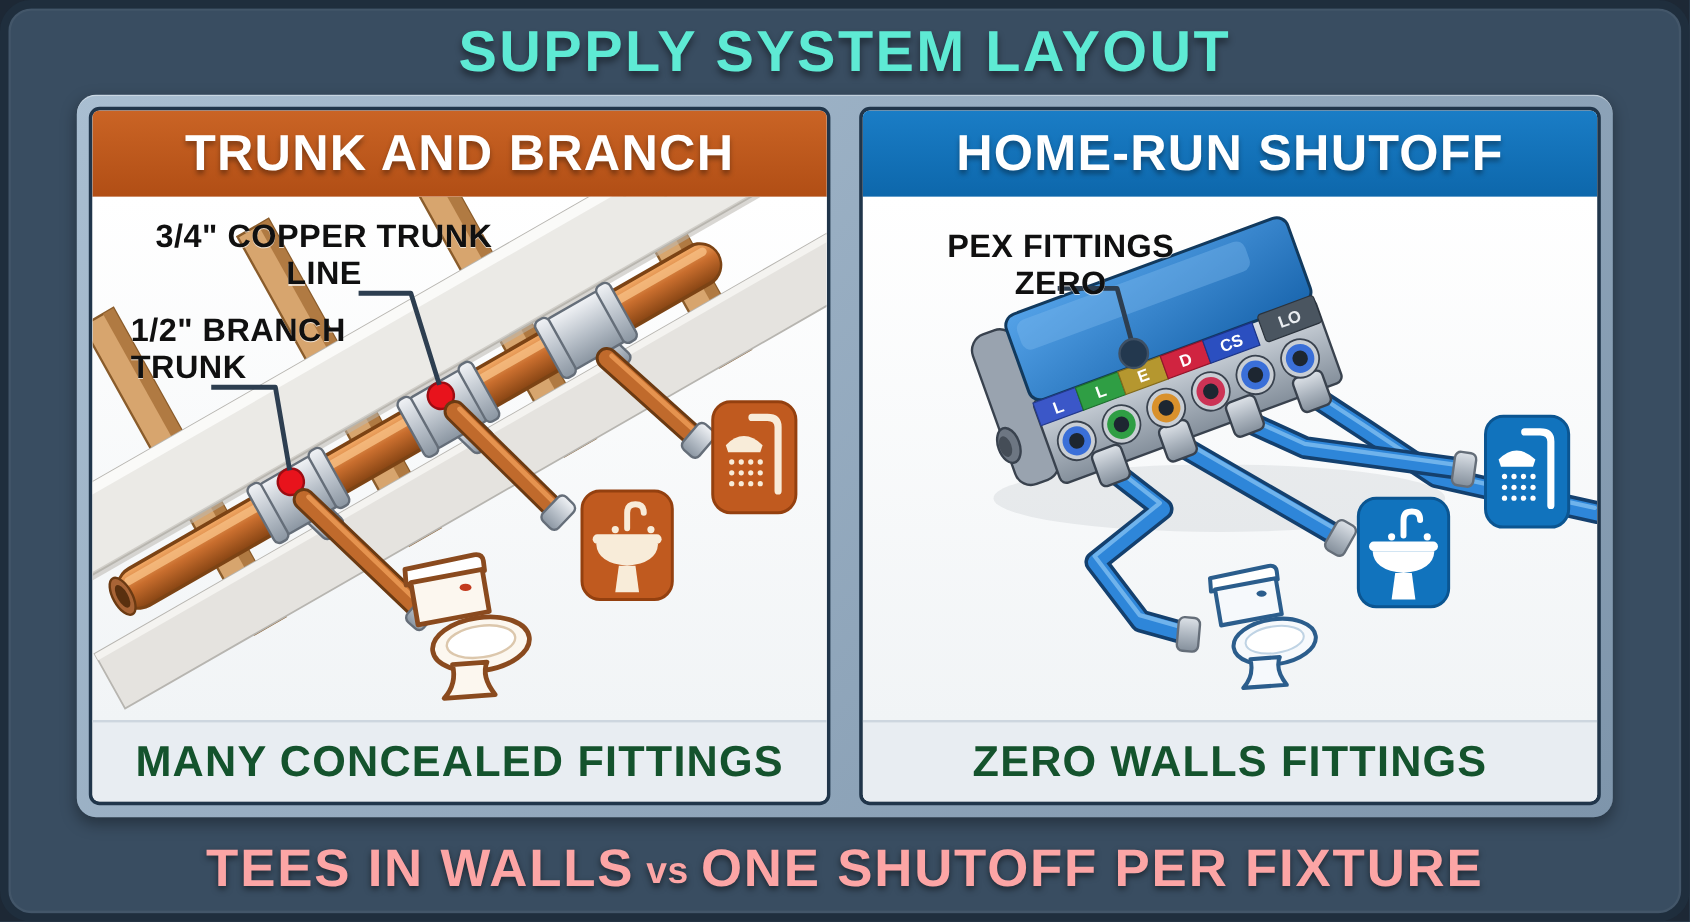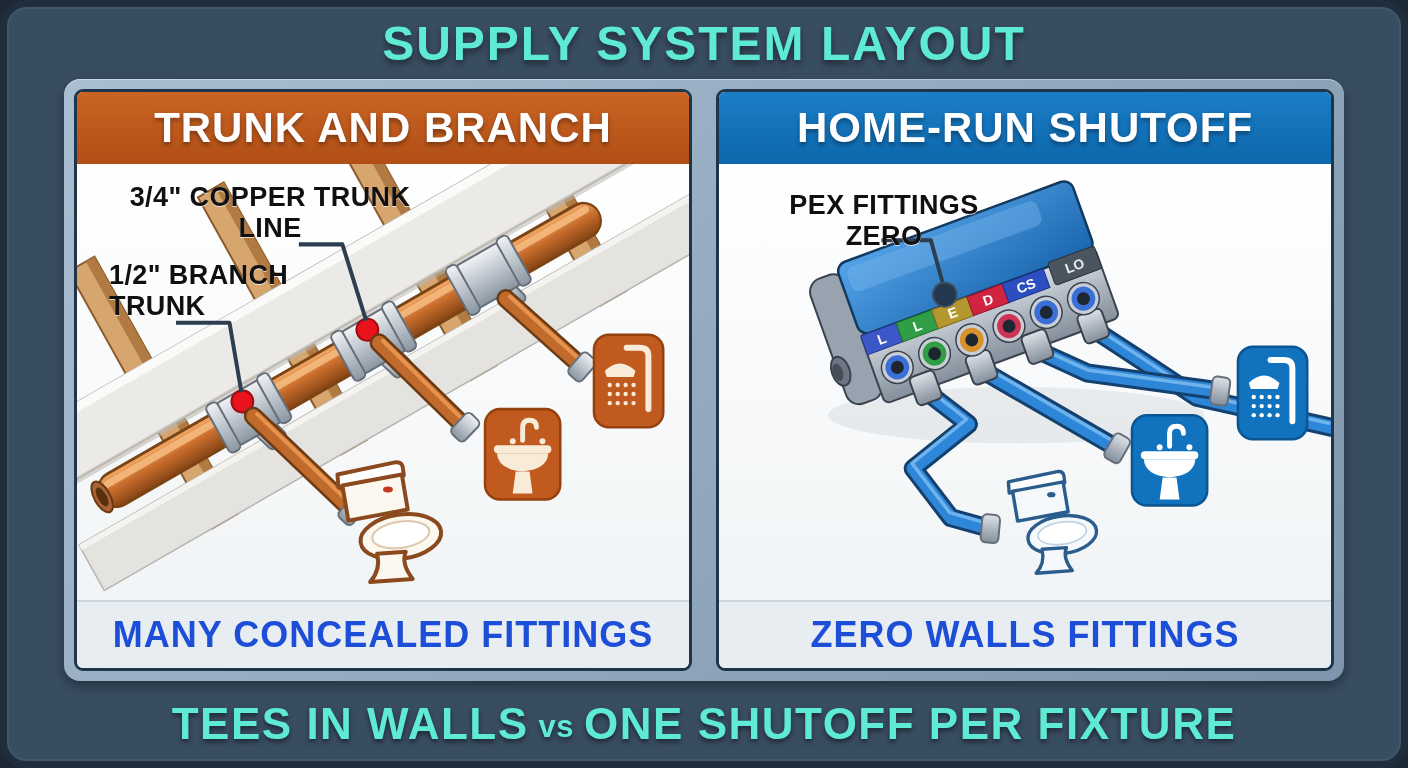--- a/index.html
+++ b/index.html
@@ -19,25 +19,25 @@
          border-radius:9px;overflow:hidden;background:#fff;min-width:0}
   .panel-header{height:72px;flex:0 0 72px;display:flex;align-items:center;justify-content:center;
          font-weight:bold;font-size:42px;color:#fff;letter-spacing:1px;
          text-shadow:0 3px 4px rgba(0,0,0,.35);white-space:nowrap}
   .panel-header.orange{background:linear-gradient(#ca6425,#b14e15)}
   .panel-header.blue{background:linear-gradient(#1a7dc6,#0d67ab)}
   .panel-body{position:relative;flex:1 1 auto;background:linear-gradient(#ffffff,#f1f4f6);overflow:hidden}
   .panel-body svg{position:absolute;inset:0;width:100%;height:100%}
   .panel-caption{flex:0 0 66px;background:#e8edf2;border-top:2px solid #cdd6df;
          display:flex;align-items:center;justify-content:center;
-         font-weight:bold;font-size:36px;color:#1d4ed8;letter-spacing:1px;white-space:nowrap}
+         font-weight:bold;font-size:36px;color:#14532d;letter-spacing:1px;white-space:nowrap}
   .callout{position:absolute;font-weight:bold;font-size:27px;line-height:31px;color:#101010;
          letter-spacing:.4px;text-shadow:0 1px 0 rgba(255,255,255,.7)}
   .callout.center{text-align:center}
-  .footer{position:absolute;left:0;right:0;bottom:12px;text-align:center;color:#5eead4;
+  .footer{position:absolute;left:0;right:0;bottom:12px;text-align:center;color:#fca5a5;
          font-weight:bold;font-size:44px;letter-spacing:1.5px;
          text-shadow:0 3px 5px rgba(0,0,0,.5);white-space:nowrap}
   .footer .vs{font-size:31px;letter-spacing:.5px;padding:0 10px;vertical-align:2px}
 </style>
 </head>
 <body>
 
 <div class="canvas">
 
   <div class="title">SUPPLY SYSTEM LAYOUT</div>

